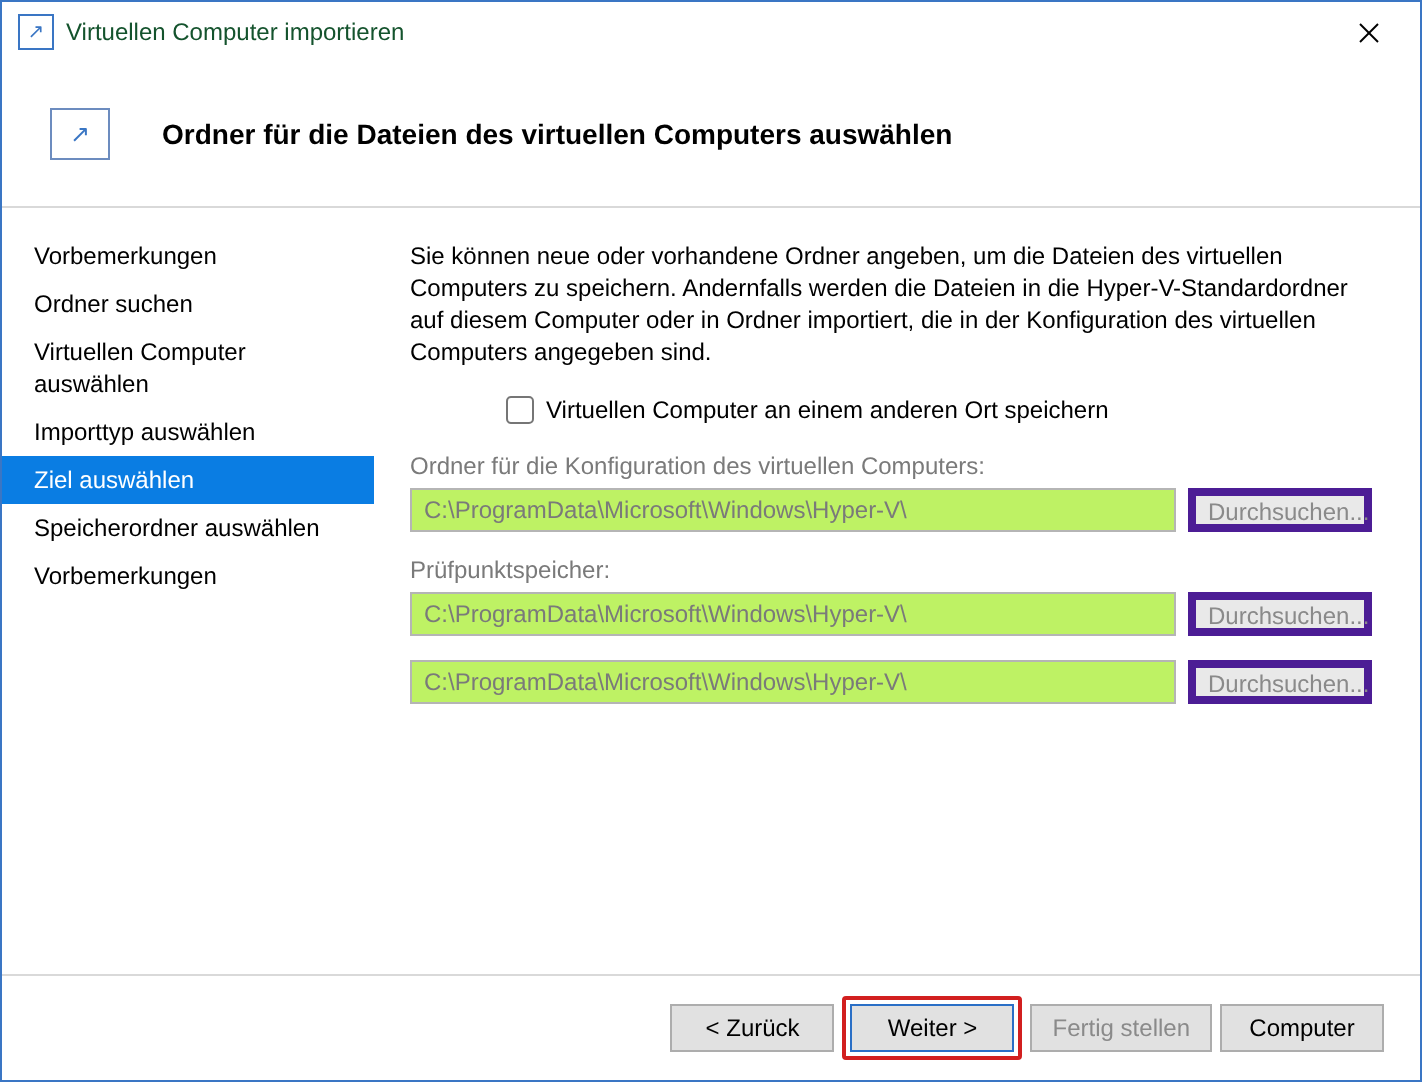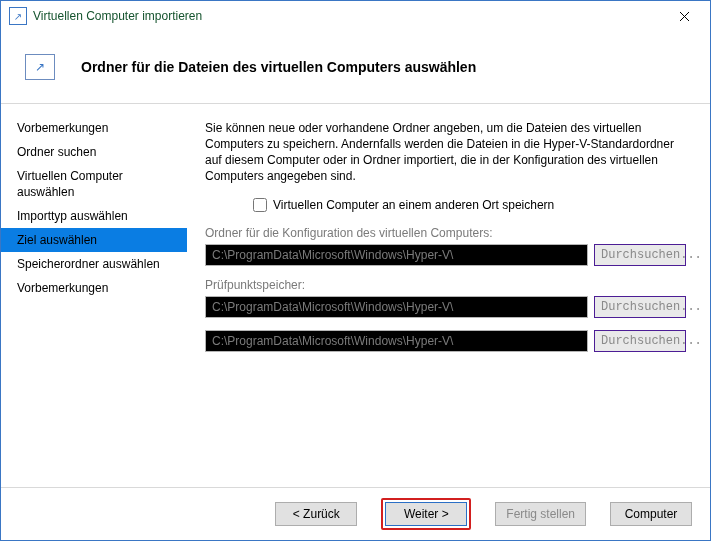--- a/index.html
+++ b/index.html
@@ -74,21 +74,21 @@
     box-sizing: border-box;
     padding: 12px 0 0 0;
   }
   .sidebar .item {
     padding: 4px 10px 4px 16px;
     line-height: 16px;
     cursor: pointer;
   }
   .sidebar .item.active {
     background: #0a7de3;
-    color: #000000;
+    color: #ffffff;
   }
   .content {
     flex: 1;
     padding: 16px 24px 0 18px;
     box-sizing: border-box;
   }
   .intro {
     line-height: 16px;
     margin-bottom: 14px;
   }
@@ -109,45 +109,45 @@
   .field-row {
     display: flex;
     align-items: stretch;
     margin-bottom: 12px;
   }
   .field-row input[type="text"] {
     flex: 1;
     height: 22px;
     box-sizing: border-box;
     border: 1px solid #b5b5b5;
-    background: #000000;
+    background: #bef264;
     color: #7a7a7a;
     padding: 0 6px;
     font-family: inherit;
     font-size: 12px;
   }
   .field-row button {
     width: 92px;
     margin-left: 6px;
     height: 22px;
-    border: 1px solid #4c1d95;
+    border: 4px solid #4c1d95;
     background: #e9e9e9;
     color: #8a8a8a;
-    font-family: Liberation Mono, monospace;
+    font-family: Liberation Sans, sans-serif;
     font-size: 12px;
     cursor: default;
   }
   .footer {
     height: 52px;
     border-top: 1px solid #d9d9d9;
     display: flex;
     align-items: center;
     justify-content: flex-end;
     padding: 0 18px;
-    gap: 24px;
+    gap: 4px;
   }
   .footer button {
     height: 24px;
     min-width: 82px;
     padding: 0 10px;
     border: 1px solid #adadad;
     background: #e1e1e1;
     font-family: inherit;
     font-size: 12px;
     cursor: pointer;

